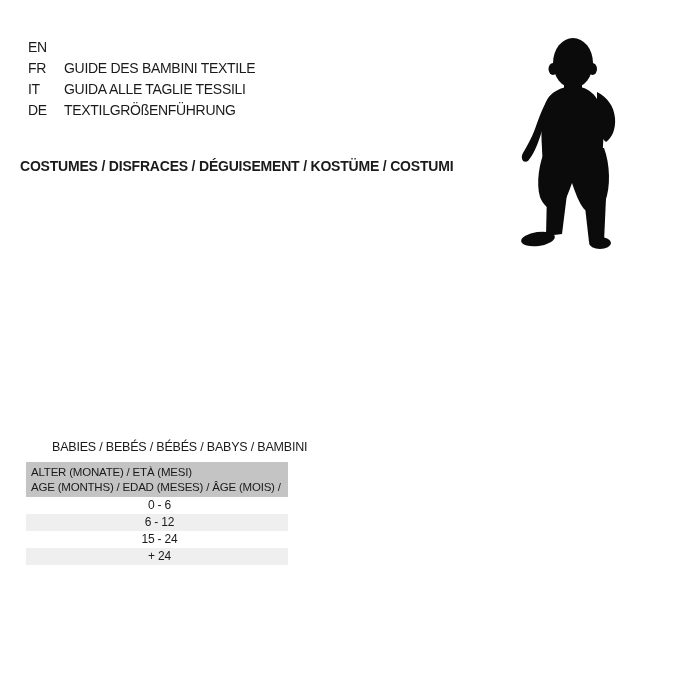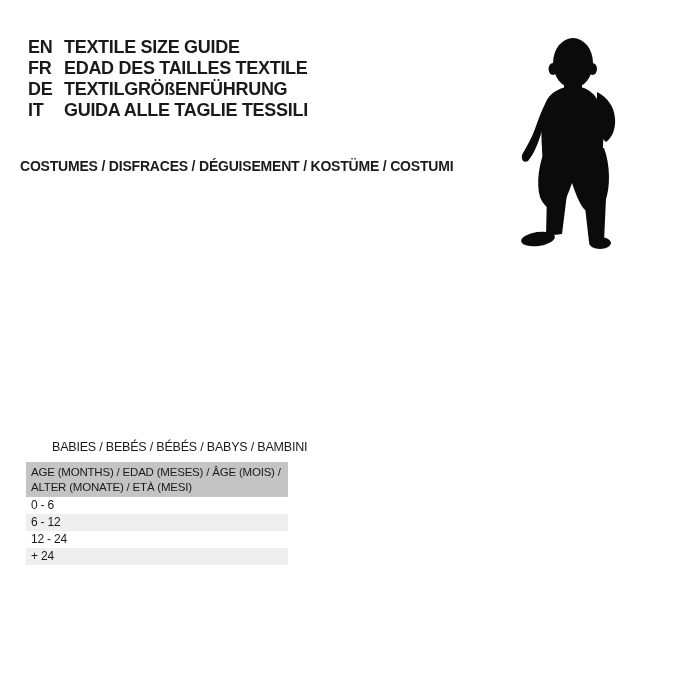--- a/index.html
+++ b/index.html
@@ -12,21 +12,21 @@
   html,body{margin:0;padding:0;}
   body{
     width:700px;height:700px;background:var(--page-bg);
     font-family:"Liberation Sans",sans-serif;color:var(--text);
     position:relative;overflow:hidden;
   }
   .page{position:absolute;inset:0;}
 
   
   .lang-block{position:absolute;left:28px;top:37px;}
-  .lang-row{display:flex;height:21px;line-height:21px;font-size:18px;letter-spacing:-0.3px;font-weight:bold;}
+  .lang-row{display:flex;height:21px;line-height:21px;font-size:14px;letter-spacing:-0.3px;}
   .lang-code{width:36px;flex:0 0 36px;}
   .lang-label{white-space:nowrap;}
 
   
   .category-line{
     position:absolute;left:20px;top:158px;
     font-size:14px;font-weight:bold;letter-spacing:-0.2px;white-space:nowrap;
   }
 
   
@@ -40,44 +40,43 @@
   }
   .age-table{
     position:absolute;left:26px;top:462px;width:262px;
     font-size:12px;letter-spacing:-0.2px;
   }
   .age-table-header{
     background:var(--table-header-bg);
     padding:3px 5px;height:29px;
   }
   .age-table-header .hline{line-height:14.5px;white-space:nowrap;font-size:11.5px;}
-  .age-row{height:17px;line-height:17px;padding-left:5px;background:var(--page-bg);}
+  .age-row{height:17px;line-height:17px;padding-left:5px;background:var(--page-bg);text-align:center;}
   .age-row.alt{background:var(--table-row-alt-bg);}
 </style>
 </head>
 <body>
 
 <div class="page">
 
   <section class="lang-block">
     <div class="lang-row">
       <span class="lang-code">EN</span>
-      <span class="lang-label">TEXTILE SIZE GUIDE</span>
     </div>
     <div class="lang-row">
       <span class="lang-code">FR</span>
-      <span class="lang-label">EDAD DES TAILLES TEXTILE</span>
+      <span class="lang-label">GUIDE DES BAMBINI TEXTILE</span>
+    </div>
+    <div class="lang-row">
+      <span class="lang-code">IT</span>
+      <span class="lang-label">GUIDA ALLE TAGLIE TESSILI</span>
     </div>
     <div class="lang-row">
       <span class="lang-code">DE</span>
       <span class="lang-label">TEXTILGRÖßENFÜHRUNG</span>
-    </div>
-    <div class="lang-row">
-      <span class="lang-code">IT</span>
-      <span class="lang-label">GUIDA ALLE TAGLIE TESSILI</span>
     </div>
   </section>
 
   <div class="category-line">COSTUMES / DISFRACES / DÉGUISEMENT / KOSTÜME / COSTUMI</div>
 
   <div class="silhouette">
     <svg viewBox="0 0 96 214" xmlns="http://www.w3.org/2000/svg" aria-hidden="true">
       <g fill="#0b0b0b">
 
         <ellipse cx="52" cy="27" rx="20" ry="25"></ellipse>
@@ -101,22 +100,22 @@
         <path d="M63,162 L85,162 L83,206 L68,206 Z"></path>
         <ellipse cx="79" cy="207" rx="11" ry="6"></ellipse>
       </g>
     </svg>
   </div>
 
   <div class="babies-heading">BABIES / BEBÉS / BÉBÉS / BABYS / BAMBINI</div>
 
   <div class="age-table">
     <div class="age-table-header">
+      <div class="hline">ALTER (MONATE) / ETÀ (MESI)</div>
       <div class="hline">AGE (MONTHS) / EDAD (MESES) / ÂGE (MOIS) /</div>
-      <div class="hline">ALTER (MONATE) / ETÀ (MESI)</div>
     </div>
     <div class="age-row">0 - 6</div>
     <div class="age-row alt">6 - 12</div>
-    <div class="age-row">12 - 24</div>
+    <div class="age-row">15 - 24</div>
     <div class="age-row alt">+ 24</div>
   </div>
 
 </div>
 
 </body></html>

